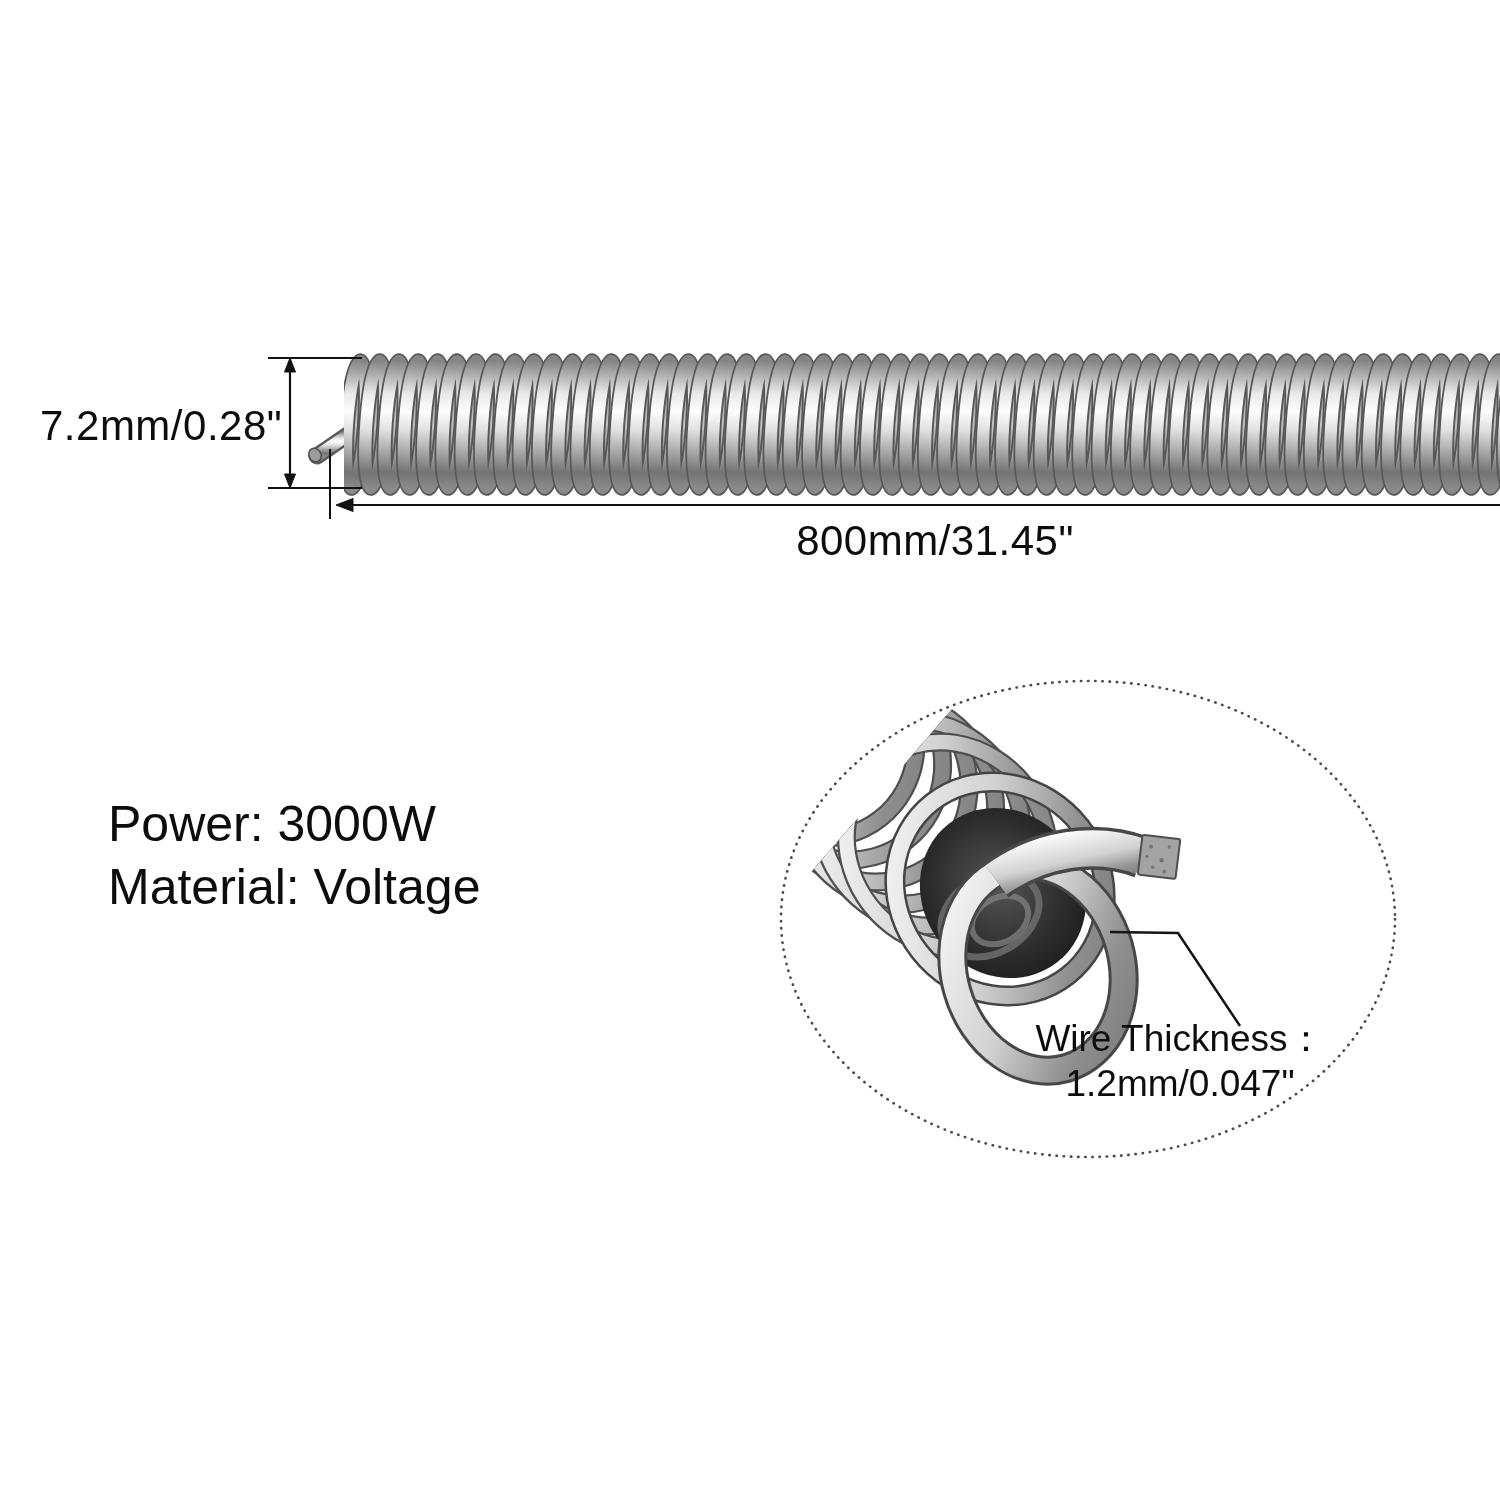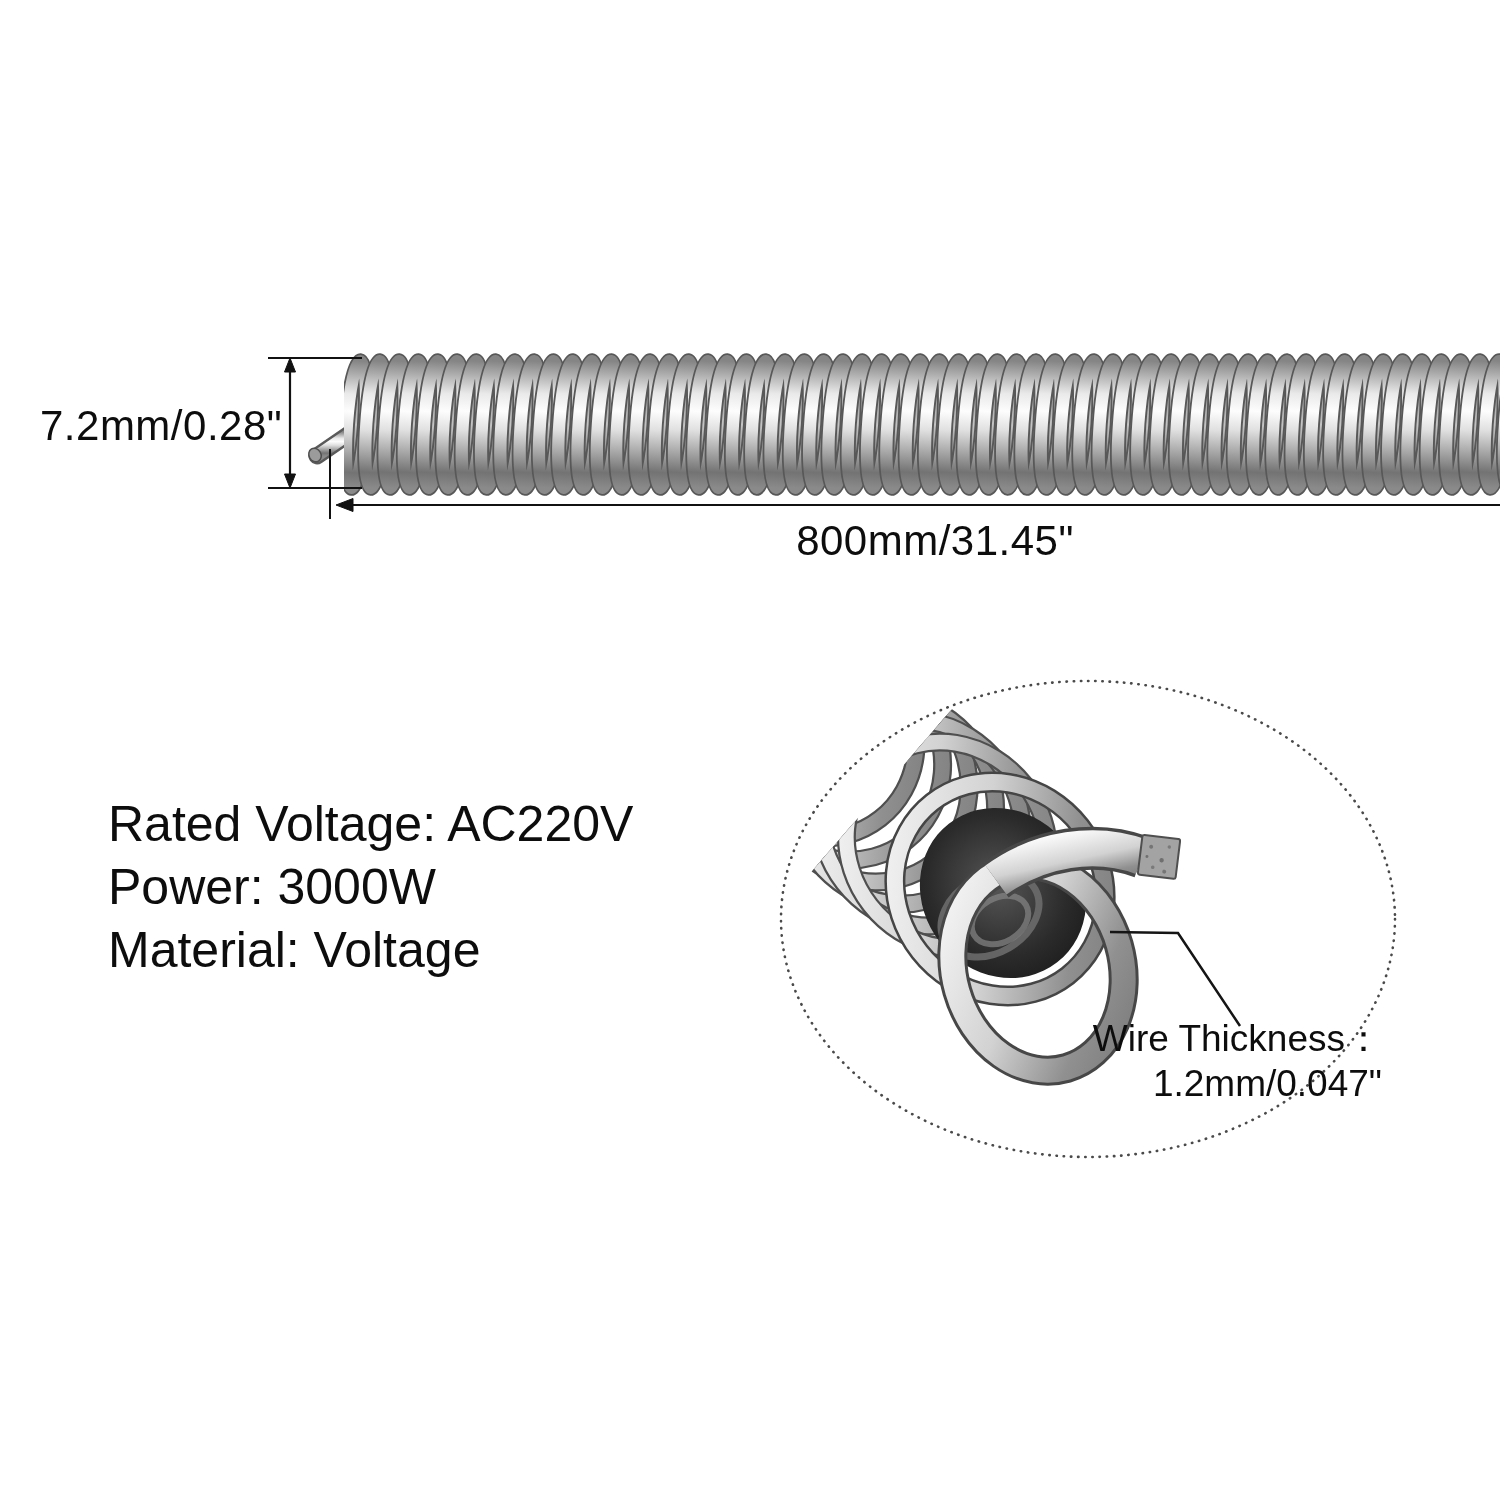--- a/index.html
+++ b/index.html
@@ -4,21 +4,21 @@
 <style>
   html,body{margin:0;padding:0;background:#ffffff;}
   body{width:1500px;height:1500px;font-family:"Liberation Sans","DejaVu Sans",sans-serif;color:#0d0d0d;}
   .canvas{position:relative;width:1500px;height:1500px;background:#ffffff;overflow:hidden;}
   svg.art{position:absolute;left:0;top:0;}
   .label{position:absolute;white-space:pre;}
   .dim{font-size:42px;line-height:50px;letter-spacing:0.5px;}
   #dim-height{left:40px;top:401px;width:242px;text-align:right;}
   #dim-length{left:685px;top:516px;width:500px;text-align:center;}
   .specs{position:absolute;left:108px;top:793px;font-size:50px;line-height:63px;}
-  .wire-note{position:absolute;left:978px;top:1016px;width:404px;text-align:right;font-size:37px;line-height:45px;}
+  .wire-note{position:absolute;left:978px;top:1016px;width:404px;text-align:center;font-size:37px;line-height:45px;}
 </style>
 </head>
 <body>
 
 <div class="canvas">
 
   <svg class="art" width="1500" height="1500" viewBox="0 0 1500 1500">
     <defs>
       <linearGradient id="ringGrad" x1="0" y1="0" x2="0" y2="1">
         <stop offset="0" stop-color="#858585"></stop>
@@ -255,21 +255,20 @@
     </g>
 
     <polyline points="1110,932 1178,933 1240,1026" fill="none" stroke="#151515" stroke-width="2.5"></polyline>
   </svg>
 
   <div class="label dim" id="dim-height">7.2mm/0.28"</div>
 
   <div class="label dim" id="dim-length">800mm/31.45"</div>
 
   <div class="specs">
-    <div>Rated Voltage: AC220V</div>
     <div>Power: 3000W</div>
     <div>Material: Voltage</div>
   </div>
 
   <div class="wire-note">
     <div>Wire Thickness：</div>
     <div>1.2mm/0.047"</div>
   </div>
 
 </div>

